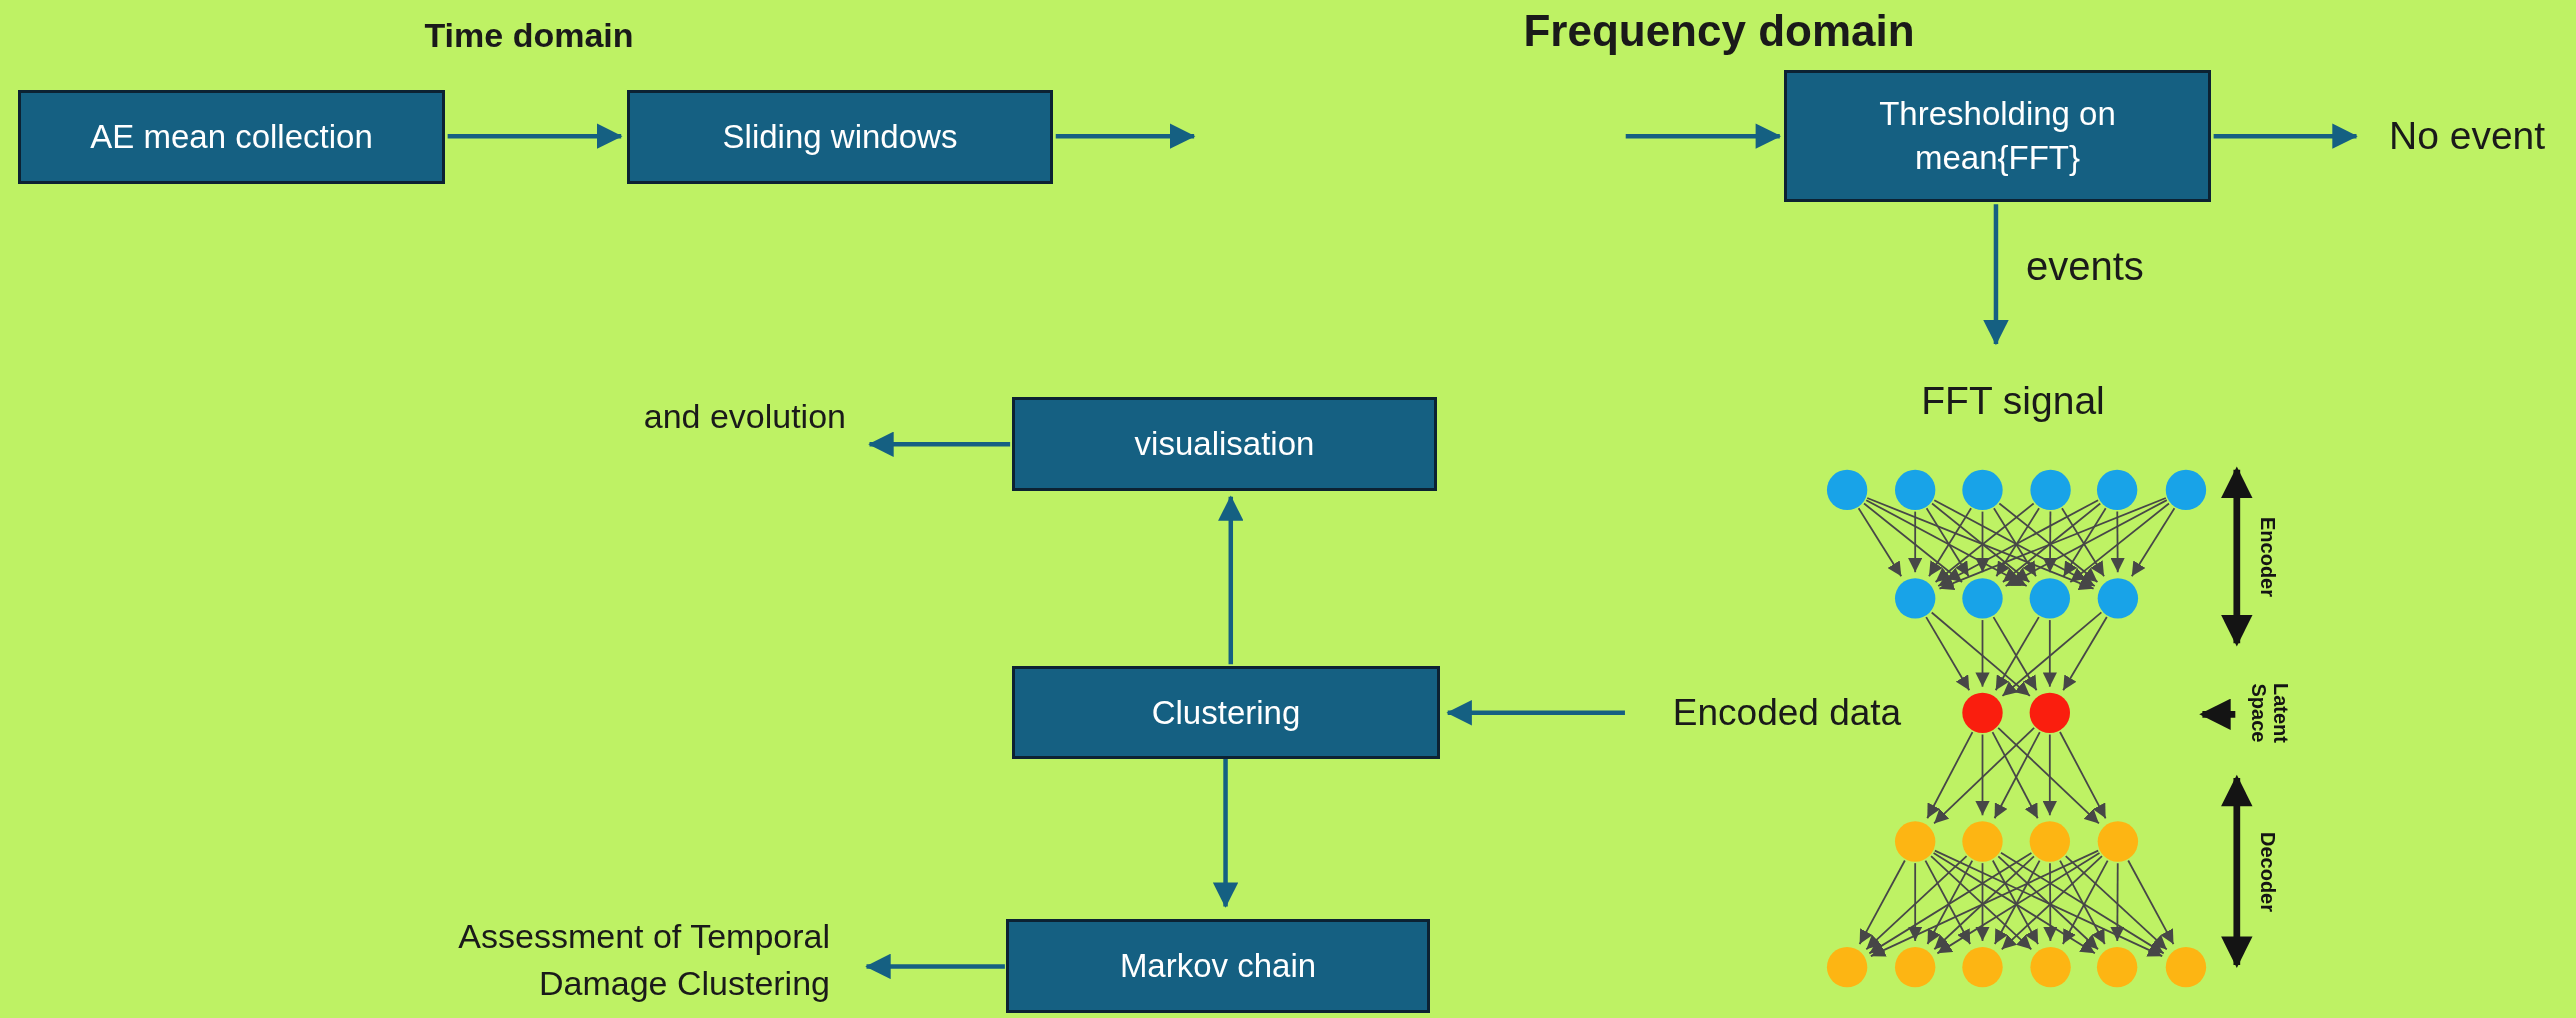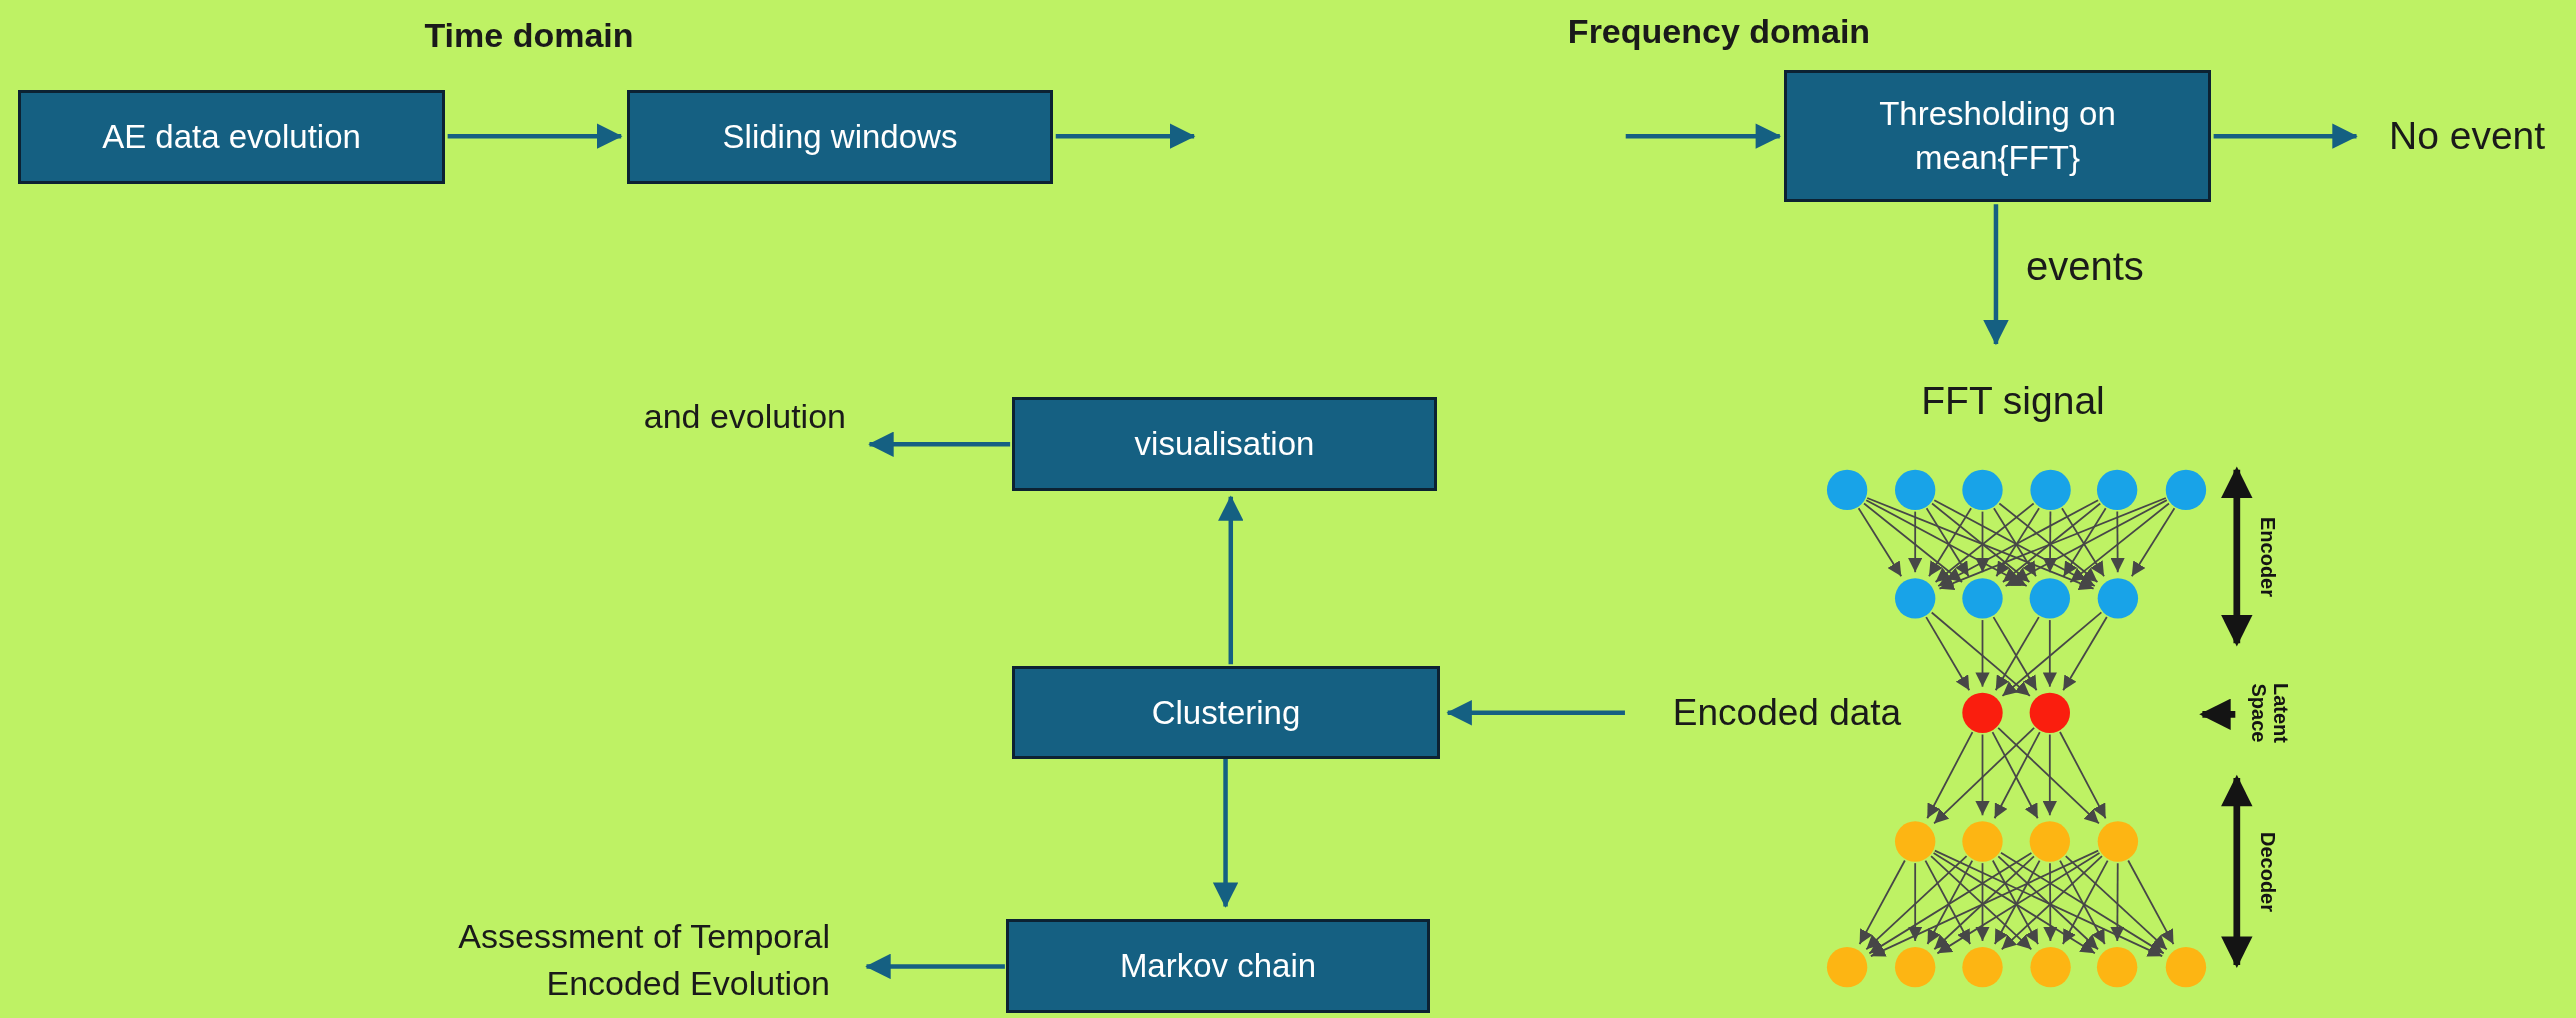--- a/index.html
+++ b/index.html
@@ -163,24 +163,24 @@
         <circle cx="2469" cy="1293" r="27" style="fill: rgb(253, 181, 19);"></circle>
         <circle cx="2560" cy="1293" r="27" style="fill: rgb(253, 181, 19);"></circle>
         <circle cx="2650" cy="1293" r="27" style="fill: rgb(253, 181, 19);"></circle>
         <circle cx="2741" cy="1293" r="27" style="fill: rgb(253, 181, 19);"></circle>
         <circle cx="2830" cy="1293" r="27" style="fill: rgb(253, 181, 19);"></circle>
         <circle cx="2922" cy="1293" r="27" style="fill: rgb(253, 181, 19);"></circle>
       </g>
   </svg>
 
   <div class="lbl center semibold" style="left:529px;top:35px;font-size:34px">Time domain</div>
-  <div class="lbl center semibold" style="left:1719px;top:31px;font-size:34px">Frequency domain</div>
+  <div class="lbl center semibold" style="left:1719px;top:31px;font-size:44px">Frequency domain</div>
 
   <div class="box" style="left:18px;top:90px;width:427px;height:94px">
-    <span>AE data evolution</span>
+    <span>AE mean collection</span>
   </div>
   <div class="box" style="left:627px;top:90px;width:426px;height:94px">
     <span>Sliding windows</span>
   </div>
   <div class="box" style="left:1784px;top:70px;width:427px;height:132px">
     <span>Thresholding on</span>
     <span>mean{FFT}</span>
   </div>
 
   <div class="lbl vcenter" style="left:2389px;top:136px;font-size:39px">No event</div>
@@ -195,21 +195,21 @@
   </div>
   <div class="box" style="left:1006px;top:919px;width:424px;height:94px">
     <span>Markov chain</span>
   </div>
 
   <div class="lbl" style="right:1730px;top:393px;font-size:34px;line-height:46px;text-align:right">
     <div>and evolution</div>
   </div>
   <div class="lbl" style="right:1746px;top:913px;font-size:34px;line-height:47px;text-align:right">
     <div>Assessment of Temporal</div>
-    <div>Encoded Evolution</div>
+    <div>Damage Clustering</div>
   </div>
 
   <div class="lbl center" style="left:1787px;top:713px;font-size:37px">Encoded data</div>
 
   <div class="vlabel" style="left:2268px;top:557px">Encoder</div>
   <div class="vlabel" style="left:2270px;top:713px">
     <div>Latent</div>
     <div>Space</div>
   </div>
   <div class="vlabel" style="left:2268px;top:872px">Decoder</div>

